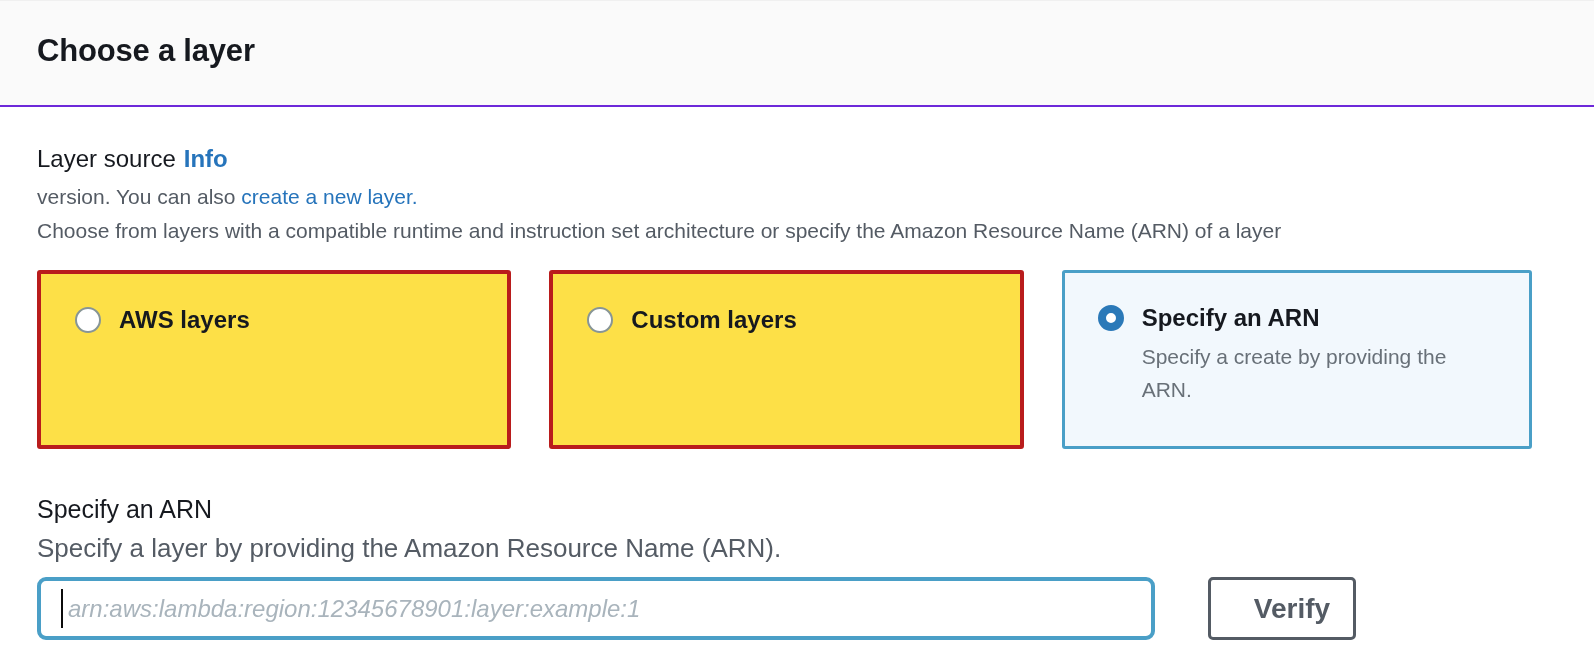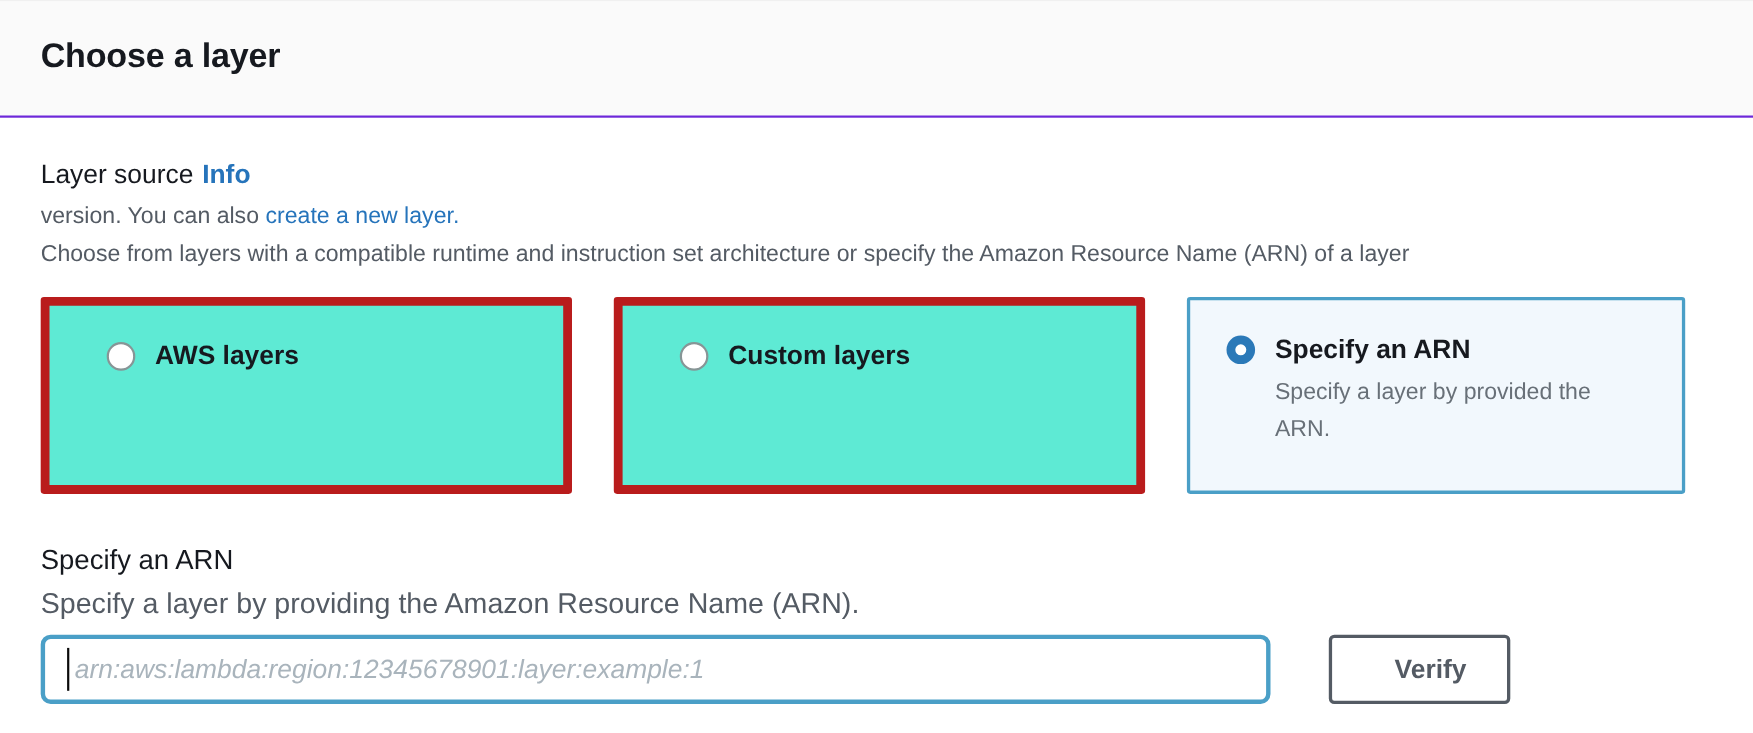--- a/index.html
+++ b/index.html
@@ -16,42 +16,42 @@
 
   .field-label-row { margin-top:38px; display:flex; align-items:baseline; gap:8px; }
   .field-label { font-size:24px; color:#16191f; }
   .info-link { font-size:24px; font-weight:700; color:#2674bb; text-decoration:none; cursor:pointer; }
 
   .field-desc { margin-top:7px; font-size:21px; line-height:34px; color:#545b64; }
   .text-link { color:#2674bb; text-decoration:none; cursor:pointer; }
 
   
   .tiles { display:flex; gap:38px; margin-top:22px; }
-  .tile { flex:1; height:179px; background:#5eead4; border:8px solid #b91c1c; border-radius:3px;
-          padding:30px 18px 0 52px; display:flex; gap:18px; cursor:pointer; }
+  .tile { flex:1; height:179px; background:#fde047; border:4px solid #b91c1c; border-radius:3px;
+          padding:30px 18px 0 34px; display:flex; gap:18px; cursor:pointer; }
   .tile.selected { border:3px solid #4a9fc7; background:#f2f8fd; padding:29px 17px 0 33px; }
   .radio { width:26px; height:26px; border-radius:50%; flex:none; margin-top:3px; background:#fff; }
   .radio.unchecked { border:2px solid #879596; }
   .radio.checked   { border:8px solid #2b79b8; }
   .tile-title { font-size:24px; font-weight:700; color:#16191f; line-height:31px; }
   .tile-desc { font-size:21px; color:#687078; line-height:33px; margin-top:7px; max-width:330px; }
 
   
   .arn-title { margin-top:46px; font-size:25px; font-weight:400; color:#16191f; }
   .arn-desc  { margin-top:9px; font-size:26px; color:#545b64; }
   .arn-row { margin-top:13px; display:flex; align-items:flex-start; }
   .arn-input-wrap { position:relative; width:1118px; }
   .arn-input { width:100%; height:63px; border:4px solid #4a9fc7; border-radius:9px;
                padding:0 20px 0 27px; font-size:24px; color:#16191f; outline:none;
                font-family:"Liberation Sans", sans-serif; background:#fff; }
   .arn-input::placeholder { font-style:italic; color:#a9b4bc; opacity:1; }
   .caret { position:absolute; left:24px; top:12px; width:2px; height:39px; background:#0b0b0b; }
-  .verify-btn { margin-left:53px; width:165px; height:63px; background:#ffffff;
+  .verify-btn { margin-left:53px; width:148px; height:63px; background:#ffffff;
                 border:3px solid #545b64; border-radius:5px; color:#545b64;
-                font-size:24px; font-weight:700; cursor:pointer;
+                font-size:28px; font-weight:700; cursor:pointer;
                 font-family:"Liberation Sans", sans-serif;padding-left:20px; }
 </style>
 </head>
 <body>
 
 <div class="panel-header">
   <h1>Choose a layer</h1>
 </div>
 
 <div class="main">
@@ -79,21 +79,21 @@
       <span class="radio unchecked"></span>
       <div>
         <div class="tile-title">Custom layers</div>
       </div>
     </div>
 
     <div class="tile selected">
       <span class="radio checked"></span>
       <div>
         <div class="tile-title">Specify an ARN</div>
-        <div class="tile-desc">Specify a layer by provided the ARN.</div>
+        <div class="tile-desc">Specify a create by providing the ARN.</div>
       </div>
     </div>
 
   </div>
 
   <div class="arn-title">Specify an ARN</div>
   <div class="arn-desc">Specify a layer by providing the Amazon Resource Name (ARN).</div>
 
   <div class="arn-row">
     <div class="arn-input-wrap">

